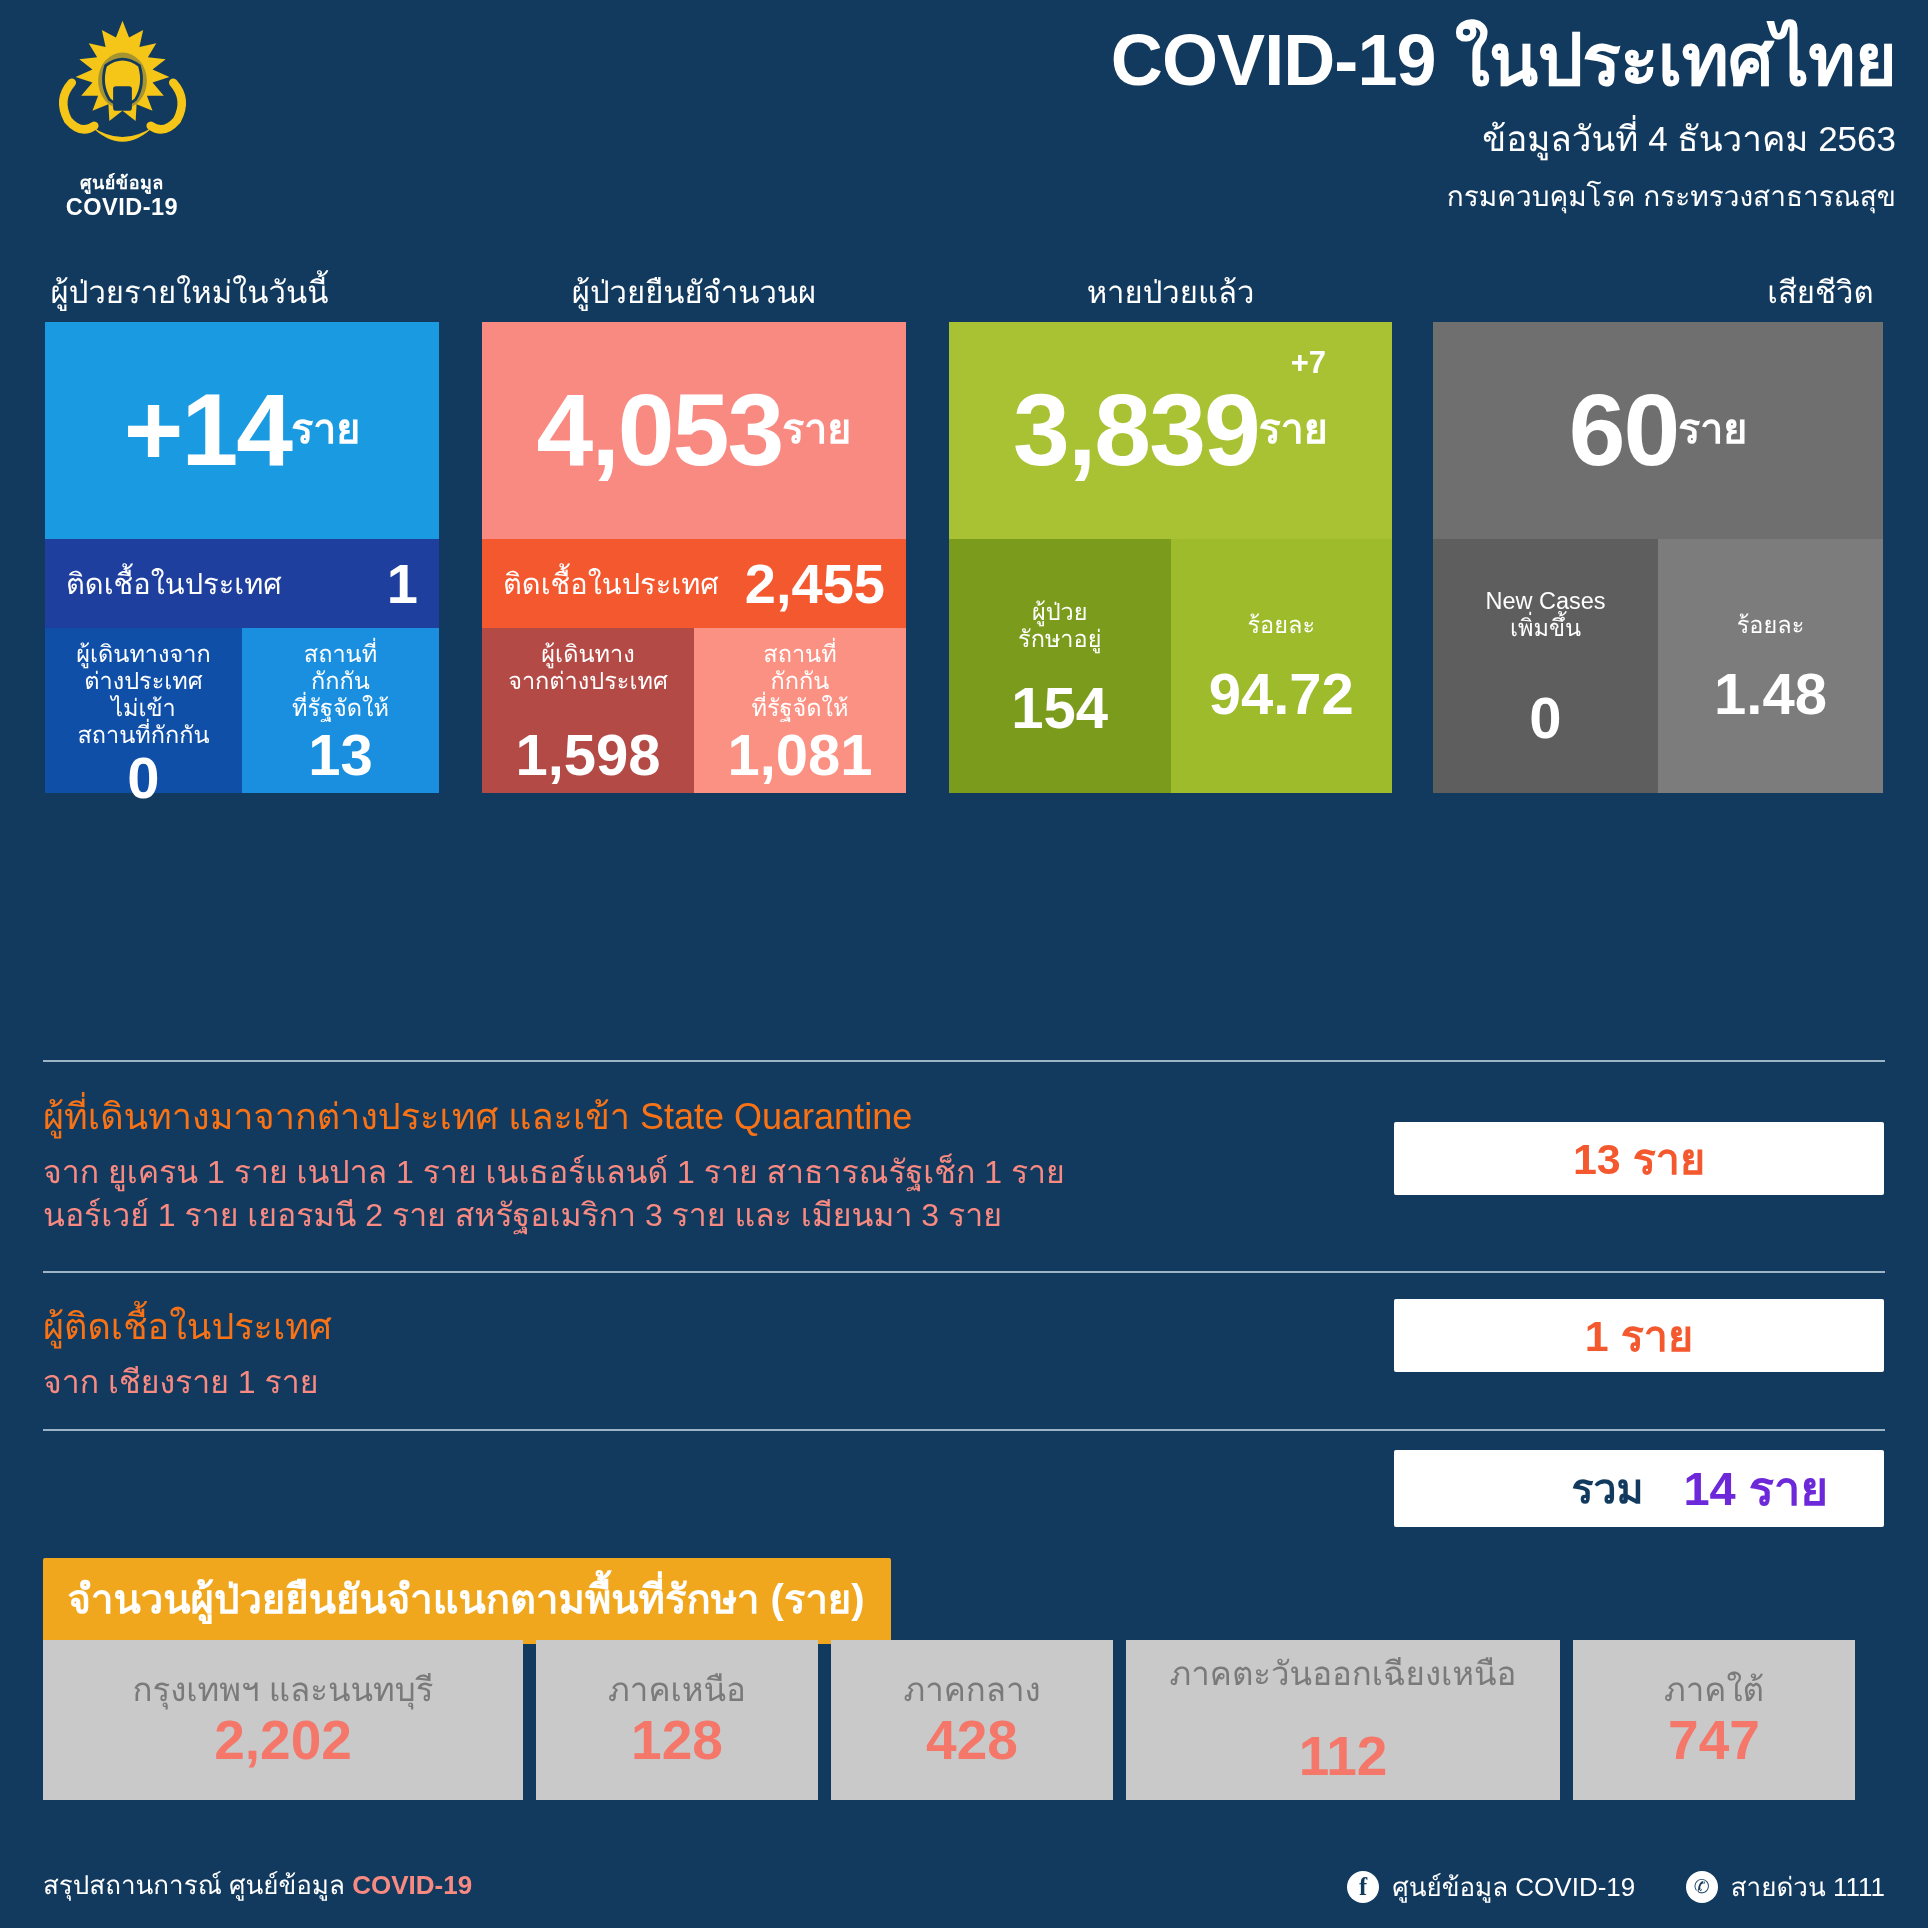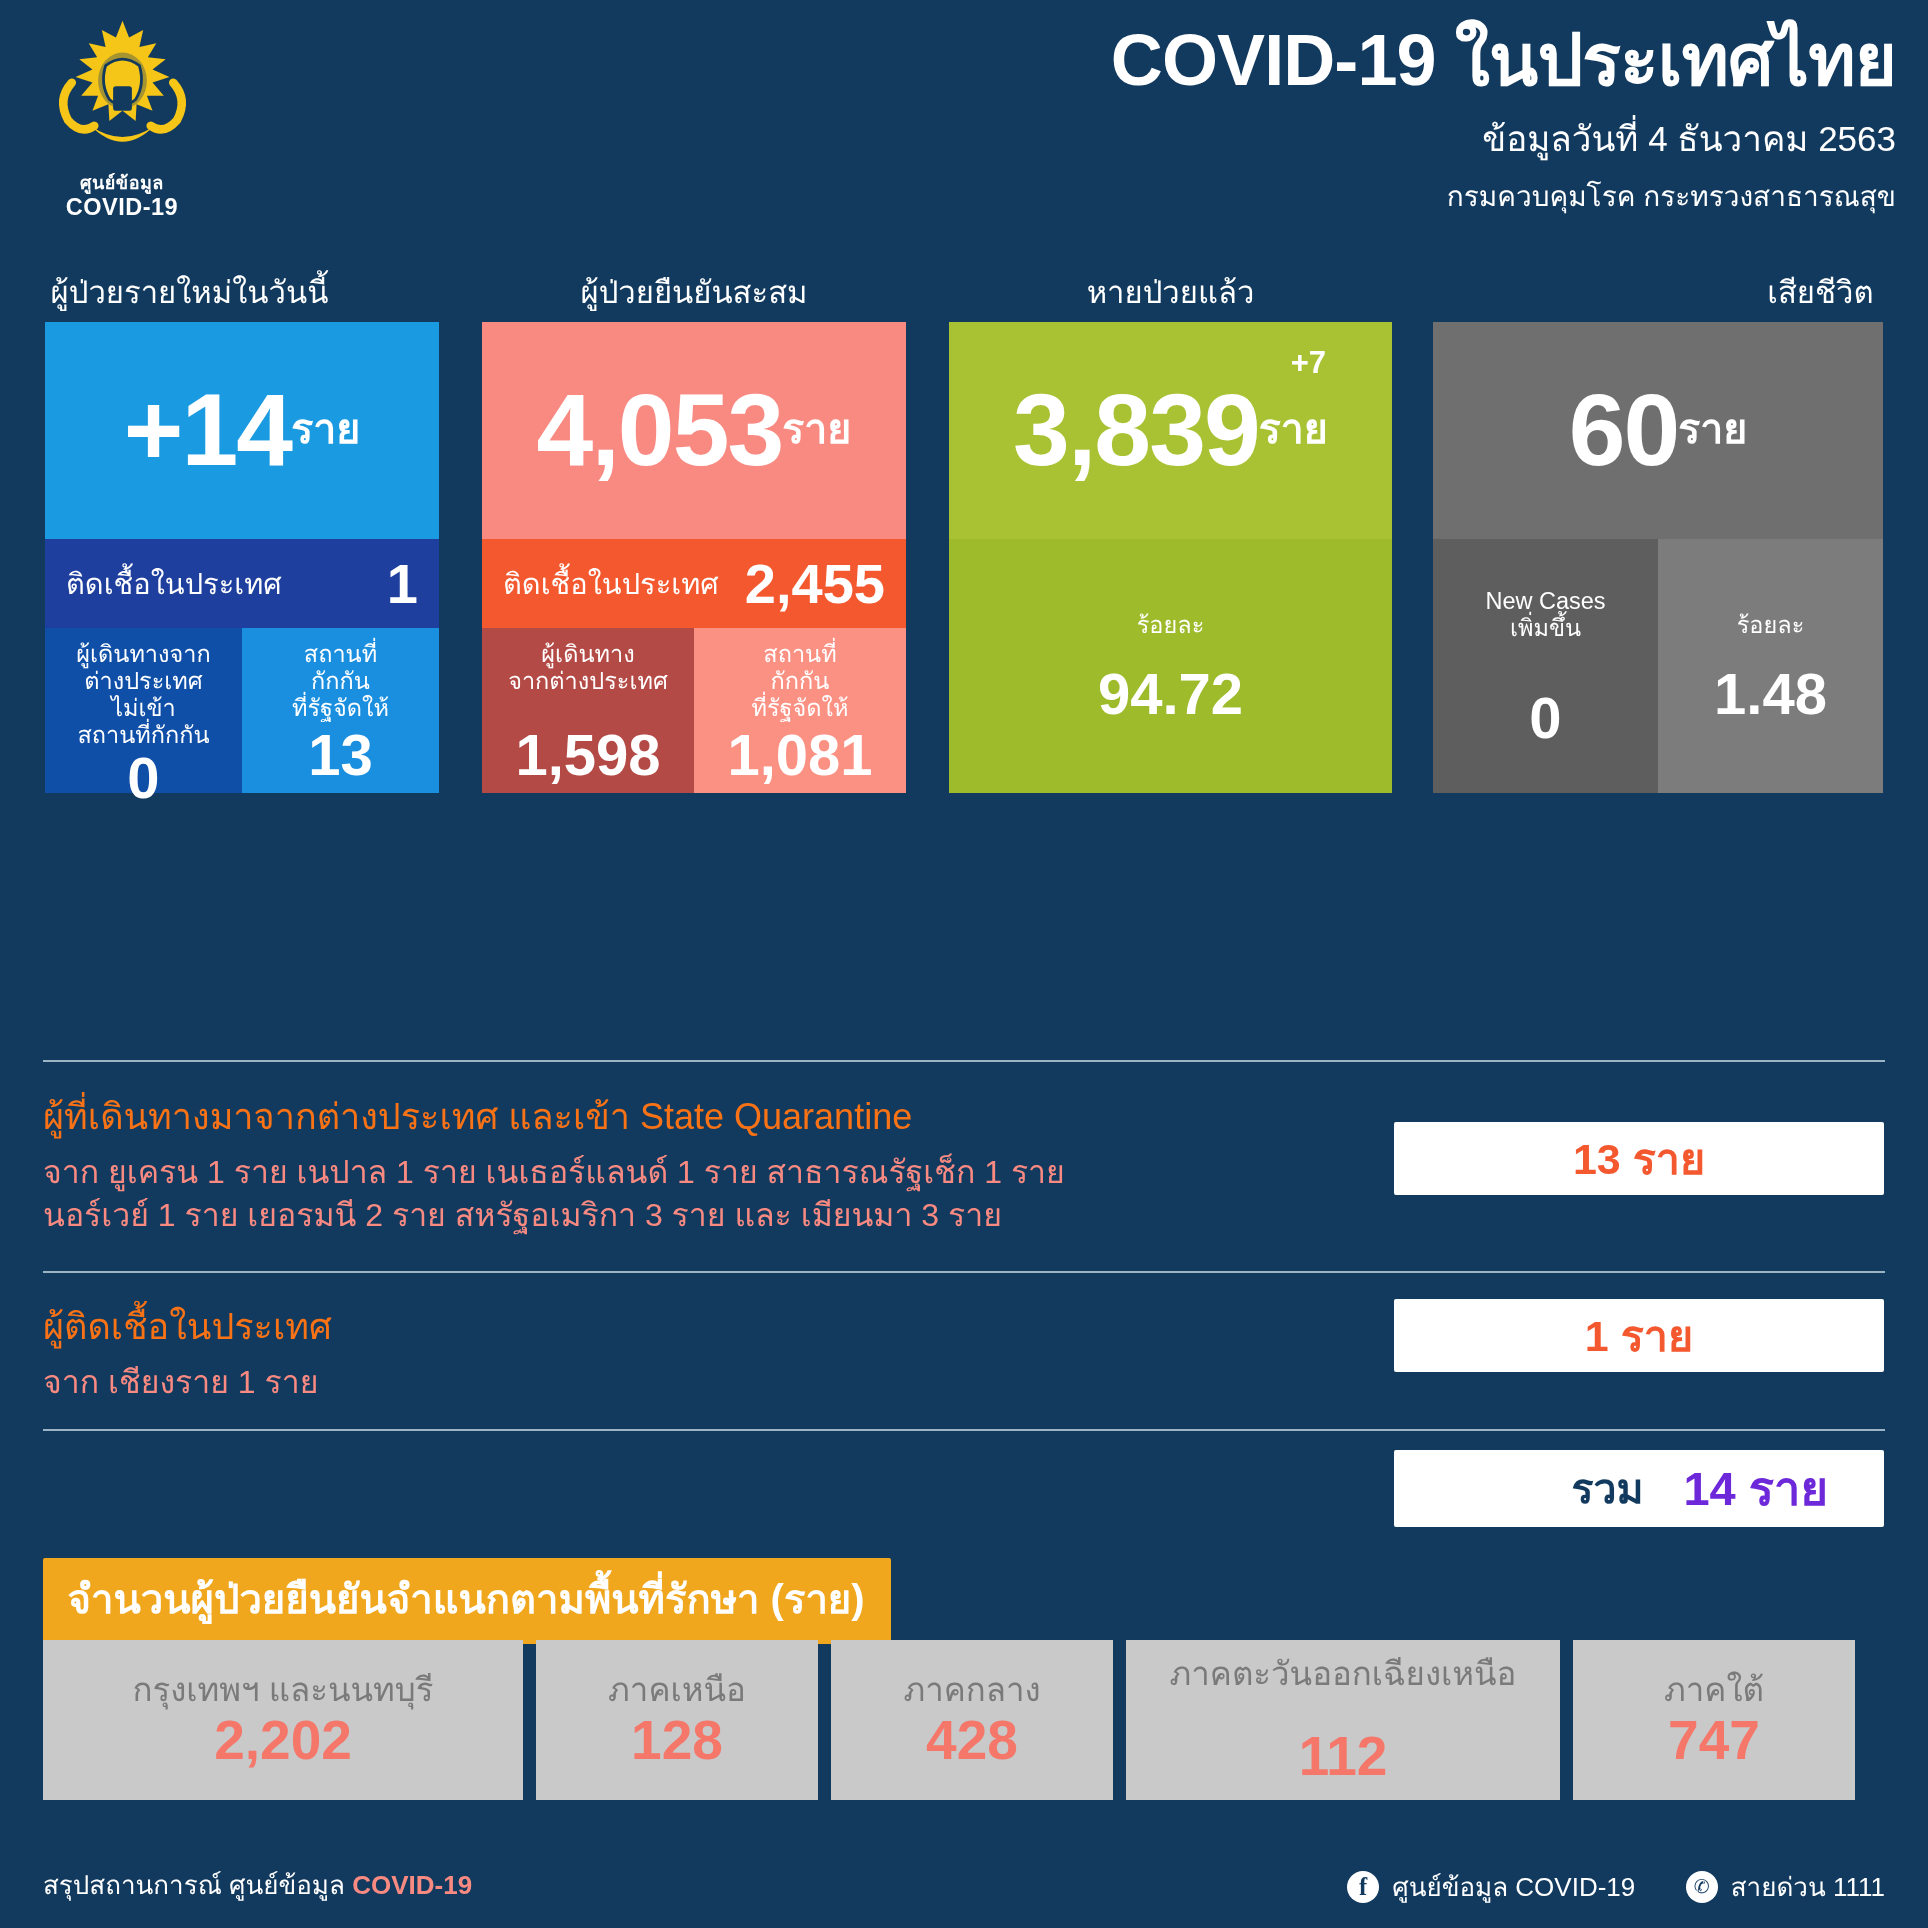--- a/index.html
+++ b/index.html
@@ -376,21 +376,21 @@
         <div class="sp-b">
           <div class="sp-label" style="white-space:pre-line">สถานที่
 กักกัน
 ที่รัฐจัดให้</div>
           <div class="sp-val">13</div>
         </div>
       </div>
     </div>
 
     <div class="stat-col c2" style="left:482px; width:424px;">
-      <div class="stat-head">ผู้ป่วยยืนยันสะสม</div>
+      <div class="stat-head">ผู้ป่วยยืนยัจำนวนผ</div>
       <div class="big-box">
         <div class="big-num">4,053</div>
         <div class="big-unit">ราย</div>
       </div>
       <div class="mid-box">
         <div class="mid-label">ติดเชื้อในประเทศ</div>
         <div class="mid-val">2,455</div>
       </div>
       <div class="split">
         <div class="sp-a">
@@ -410,20 +410,25 @@
     <div class="stat-col c3" style="left:949px; width:443px;">
       <div class="stat-head">หายป่วยแล้ว</div>
       <div class="big-box">
         <div class="plus-small" style="right:66px; top:22.6px;">+7</div>
         <div class="big-inline">
           <div class="big-num">3,839</div>
         </div>
         <div class="big-unit">ราย</div>
       </div>
       <div class="split">
+        <div class="sp-a" style="justify-content:center;">
+          <div class="sp-label" style="white-space:pre-line;margin-bottom:26px;">ผู้ป่วย
+รักษาอยู่</div>
+          <div class="sp-val">154</div>
+        </div>
         <div class="sp-b" style="justify-content:center;">
           <div class="sp-label" style="white-space:pre-line;margin-bottom:26px;">ร้อยละ</div>
           <div class="sp-val">94.72</div>
         </div>
       </div>
     </div>
 
     <div class="stat-col c4" style="left:1433px; width:450px;">
       <div class="stat-head right">เสียชีวิต</div>
       <div class="big-box">

